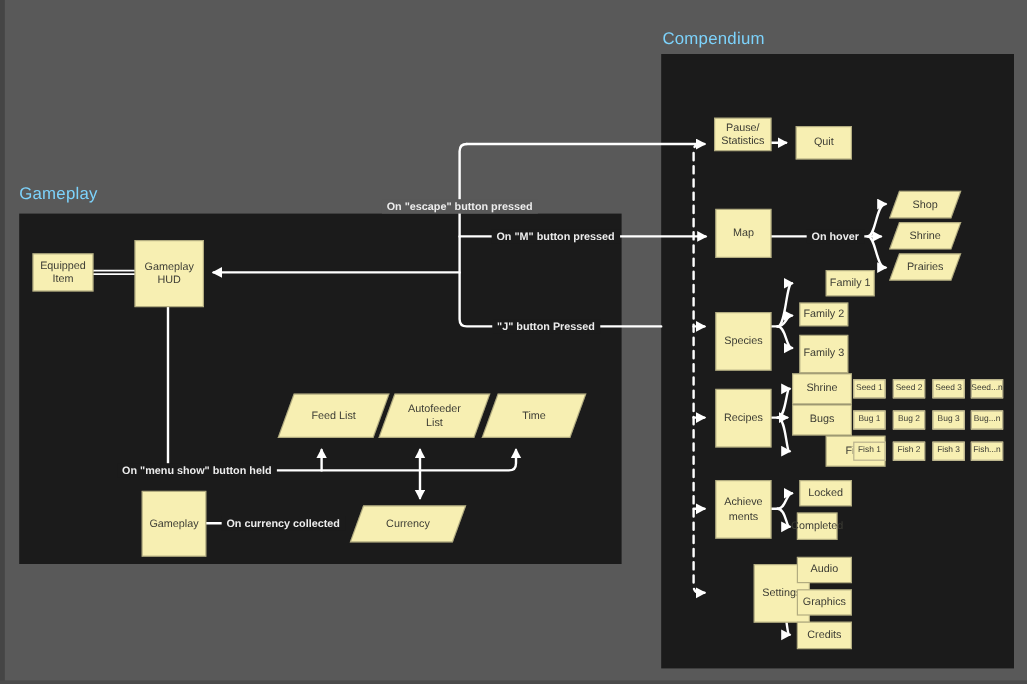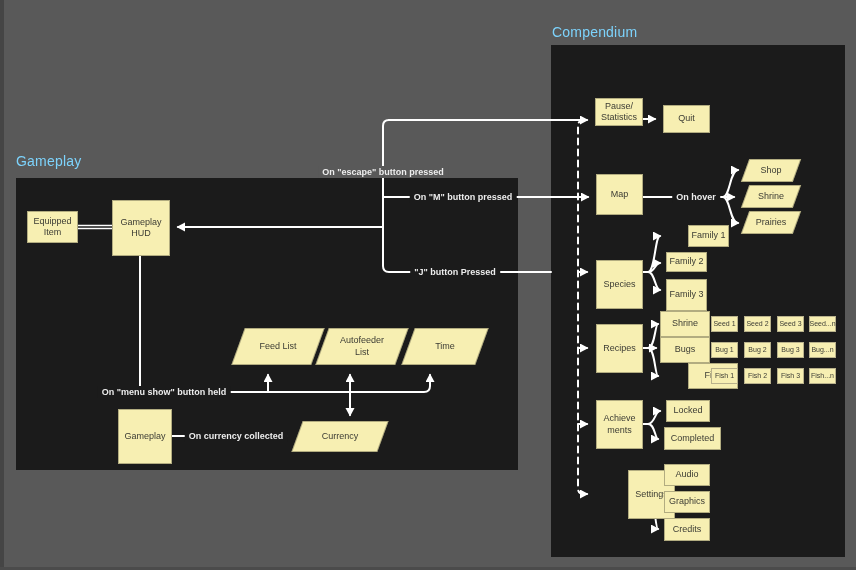--- a/index.html
+++ b/index.html
@@ -153,21 +153,21 @@
   <div class="node small" style="left:777px;top:342px;width:27px;height:16px;">Bug 3</div>
   <div class="node small" style="left:809px;top:342px;width:27px;height:16px;">Bug...n</div>
 
   <div class="node small" style="left:711px;top:368px;width:27px;height:16px;">Fish 1</div>
   <div class="node small" style="left:744px;top:368px;width:27px;height:16px;">Fish 2</div>
   <div class="node small" style="left:777px;top:368px;width:27px;height:16px;">Fish 3</div>
   <div class="node small" style="left:809px;top:368px;width:27px;height:16px;">Fish...n</div>
 
   <div class="node wrapword" style="left:596px;top:400px;width:47px;height:49px;">Achievements</div>
   <div class="node" style="left:666px;top:400px;width:44px;height:22px;">Locked</div>
-  <div class="node" style="left:664px;top:427px;width:57px;height:23px;">Completed</div>
+  <div class="node" style="left:664px;top:427px;width:34px;height:23px;">Completed</div>
   <div class="node" style="left:596px;top:470px;width:47px;height:49px;margin-left:32px;">Settings</div>
   <div class="node" style="left:664px;top:464px;width:46px;height:22px;">Audio</div>
   <div class="node" style="left:664px;top:491px;width:46px;height:22px;">Graphics</div>
   <div class="node" style="left:664px;top:518px;width:46px;height:23px;">Credits</div>
 
   <div class="elabel on-gray" style="left:383px;top:172px;">On "escape" button pressed</div>
   <div class="elabel on-dark" style="left:463px;top:197px;">On "M" button pressed</div>
   <div class="elabel on-dark" style="left:455px;top:272px;">"J" button Pressed</div>
   <div class="elabel on-dark" style="left:164px;top:392px;">On "menu show" button held</div>
   <div class="elabel on-dark" style="left:236px;top:436px;">On currency collected</div>

